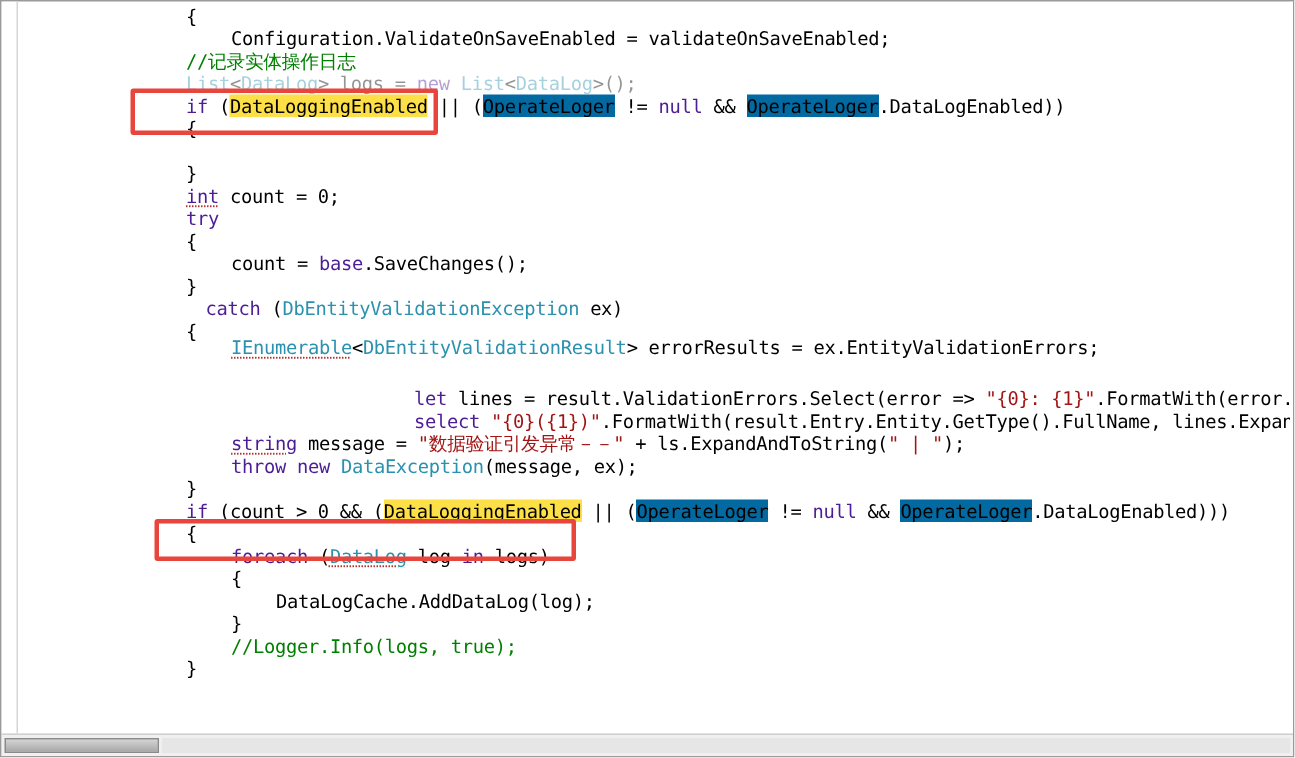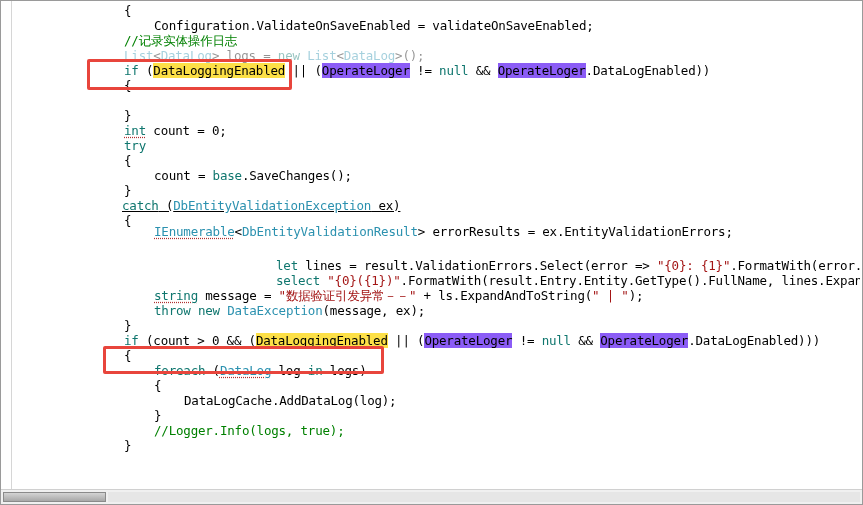--- a/index.html
+++ b/index.html
@@ -40,34 +40,34 @@
     left: 0;
     white-space: pre;
     font-family: "DejaVu Sans Mono", "Liberation Mono", monospace;
     font-size: 12.5px;
     line-height: 15px;
     height: 15px;
     color: #000000;
     letter-spacing: -0.2px;
   }
   
-  .kw      { color: #0f766e; }
+  .kw      { color: #4c1d95; }
   .type    { color: #2b91af; }
   .str     { color: #a31515; }
   .cmt     { color: #008000; }
   .plain   { color: #000000; }
   
   .squig {
     text-decoration: underline;
     text-decoration-style: dotted;
     text-decoration-color: #b03030;
     text-underline-offset: 2px;
   }
   
-  .hl-orange { background: #8b5cf6; }
+  .hl-orange { background: #0369a1; }
   .hl-gray   { background: #fde047; }
   
   .faded { opacity: 0.42; }
 
   
   .annot-box {
     position: absolute;
     border: 3px solid #e8453c;
     border-radius: 2px;
     box-sizing: border-box;
@@ -125,21 +125,21 @@
       <div class="code-line" style="top: 32px; left: 111px;"><span class="cmt">//记录实体操作日志</span></div>
       <div class="code-line faded" style="top: 47px; left: 111px;"><span class="type">List</span><span class="plain">&lt;</span><span class="type">DataLog</span><span class="plain">&gt; logs = </span><span class="kw">new</span><span class="plain"> </span><span class="type">List</span><span class="plain">&lt;</span><span class="type">DataLog</span><span class="plain">&gt;();</span></div>
       <div class="code-line" style="top: 62px; left: 111px;"><span class="kw">if</span><span class="plain"> (</span><span class="plain hl-gray">DataLoggingEnabled</span><span class="plain"> || (</span><span class="plain hl-orange">OperateLoger</span><span class="plain"> != </span><span class="kw">null</span><span class="plain"> &amp;&amp; </span><span class="plain hl-orange">OperateLoger</span><span class="plain">.DataLogEnabled))</span></div>
       <div class="code-line" style="top: 77px; left: 111px;"><span class="plain">{</span></div>
       <div class="code-line" style="top: 107px; left: 111px;"><span class="plain">}</span></div>
       <div class="code-line" style="top: 122px; left: 111px;"><span class="kw squig">int</span><span class="plain"> count = 0;</span></div>
       <div class="code-line" style="top: 137px; left: 111px;"><span class="kw">try</span></div>
       <div class="code-line" style="top: 152px; left: 111px;"><span class="plain">{</span></div>
       <div class="code-line" style="top: 167px; left: 141px;"><span class="plain">count = </span><span class="kw">base</span><span class="plain">.SaveChanges();</span></div>
       <div class="code-line" style="top: 182px; left: 111px;"><span class="plain">}</span></div>
-      <div class="code-line" style="top: 197px; left: 109px; text-decoration: underline;"><span class="kw">catch</span><span class="plain"> (</span><span class="type">DbEntityValidationException</span><span class="plain"> ex)</span></div>
+      <div class="code-line" style="top: 197px; left: 124px;"><span class="kw">catch</span><span class="plain"> (</span><span class="type">DbEntityValidationException</span><span class="plain"> ex)</span></div>
       <div class="code-line" style="top: 212px; left: 111px;"><span class="plain">{</span></div>
       <div class="code-line" style="top: 223px; left: 141px;"><span class="type squig">IEnumerable</span><span class="plain">&lt;</span><span class="type">DbEntityValidationResult</span><span class="plain">&gt; errorResults = ex.EntityValidationErrors;</span></div>
       <div class="code-line" style="top: 257px; left: 263px;"><span class="kw">let</span><span class="plain"> lines = result.ValidationErrors.Select(error =&gt; </span><span class="str">"{0}: {1}"</span><span class="plain">.FormatWith(error.Pro</span></div>
       <div class="code-line" style="top: 272px; left: 263px;"><span class="kw">select</span><span class="plain"> </span><span class="str">"{0}({1})"</span><span class="plain">.FormatWith(result.Entry.Entity.GetType().FullName, lines.ExpandAn</span></div>
       <div class="code-line" style="top: 287px; left: 141px;"><span class="kw squig">string</span><span class="plain"> message = </span><span class="str">"数据验证引发异常－－"</span><span class="plain"> + ls.ExpandAndToString(</span><span class="str">" | "</span><span class="plain">);</span></div>
       <div class="code-line" style="top: 302px; left: 141px;"><span class="kw">throw</span><span class="plain"> </span><span class="kw">new</span><span class="plain"> </span><span class="type">DataException</span><span class="plain">(message, ex);</span></div>
       <div class="code-line" style="top: 317px; left: 111px;"><span class="plain">}</span></div>
       <div class="code-line" style="top: 332px; left: 111px;"><span class="kw">if</span><span class="plain"> (count &gt; 0 &amp;&amp; (</span><span class="plain hl-gray">DataLoggingEnabled</span><span class="plain"> || (</span><span class="plain hl-orange">OperateLoger</span><span class="plain"> != </span><span class="kw">null</span><span class="plain"> &amp;&amp; </span><span class="plain hl-orange">OperateLoger</span><span class="plain">.DataLogEnabled)))</span></div>
       <div class="code-line" style="top: 347px; left: 111px;"><span class="plain">{</span></div>
       <div class="code-line" style="top: 362px; left: 141px;"><span class="kw">foreach</span><span class="plain"> (</span><span class="type squig">DataLog</span><span class="plain"> log </span><span class="kw">in</span><span class="plain"> logs)</span></div>

